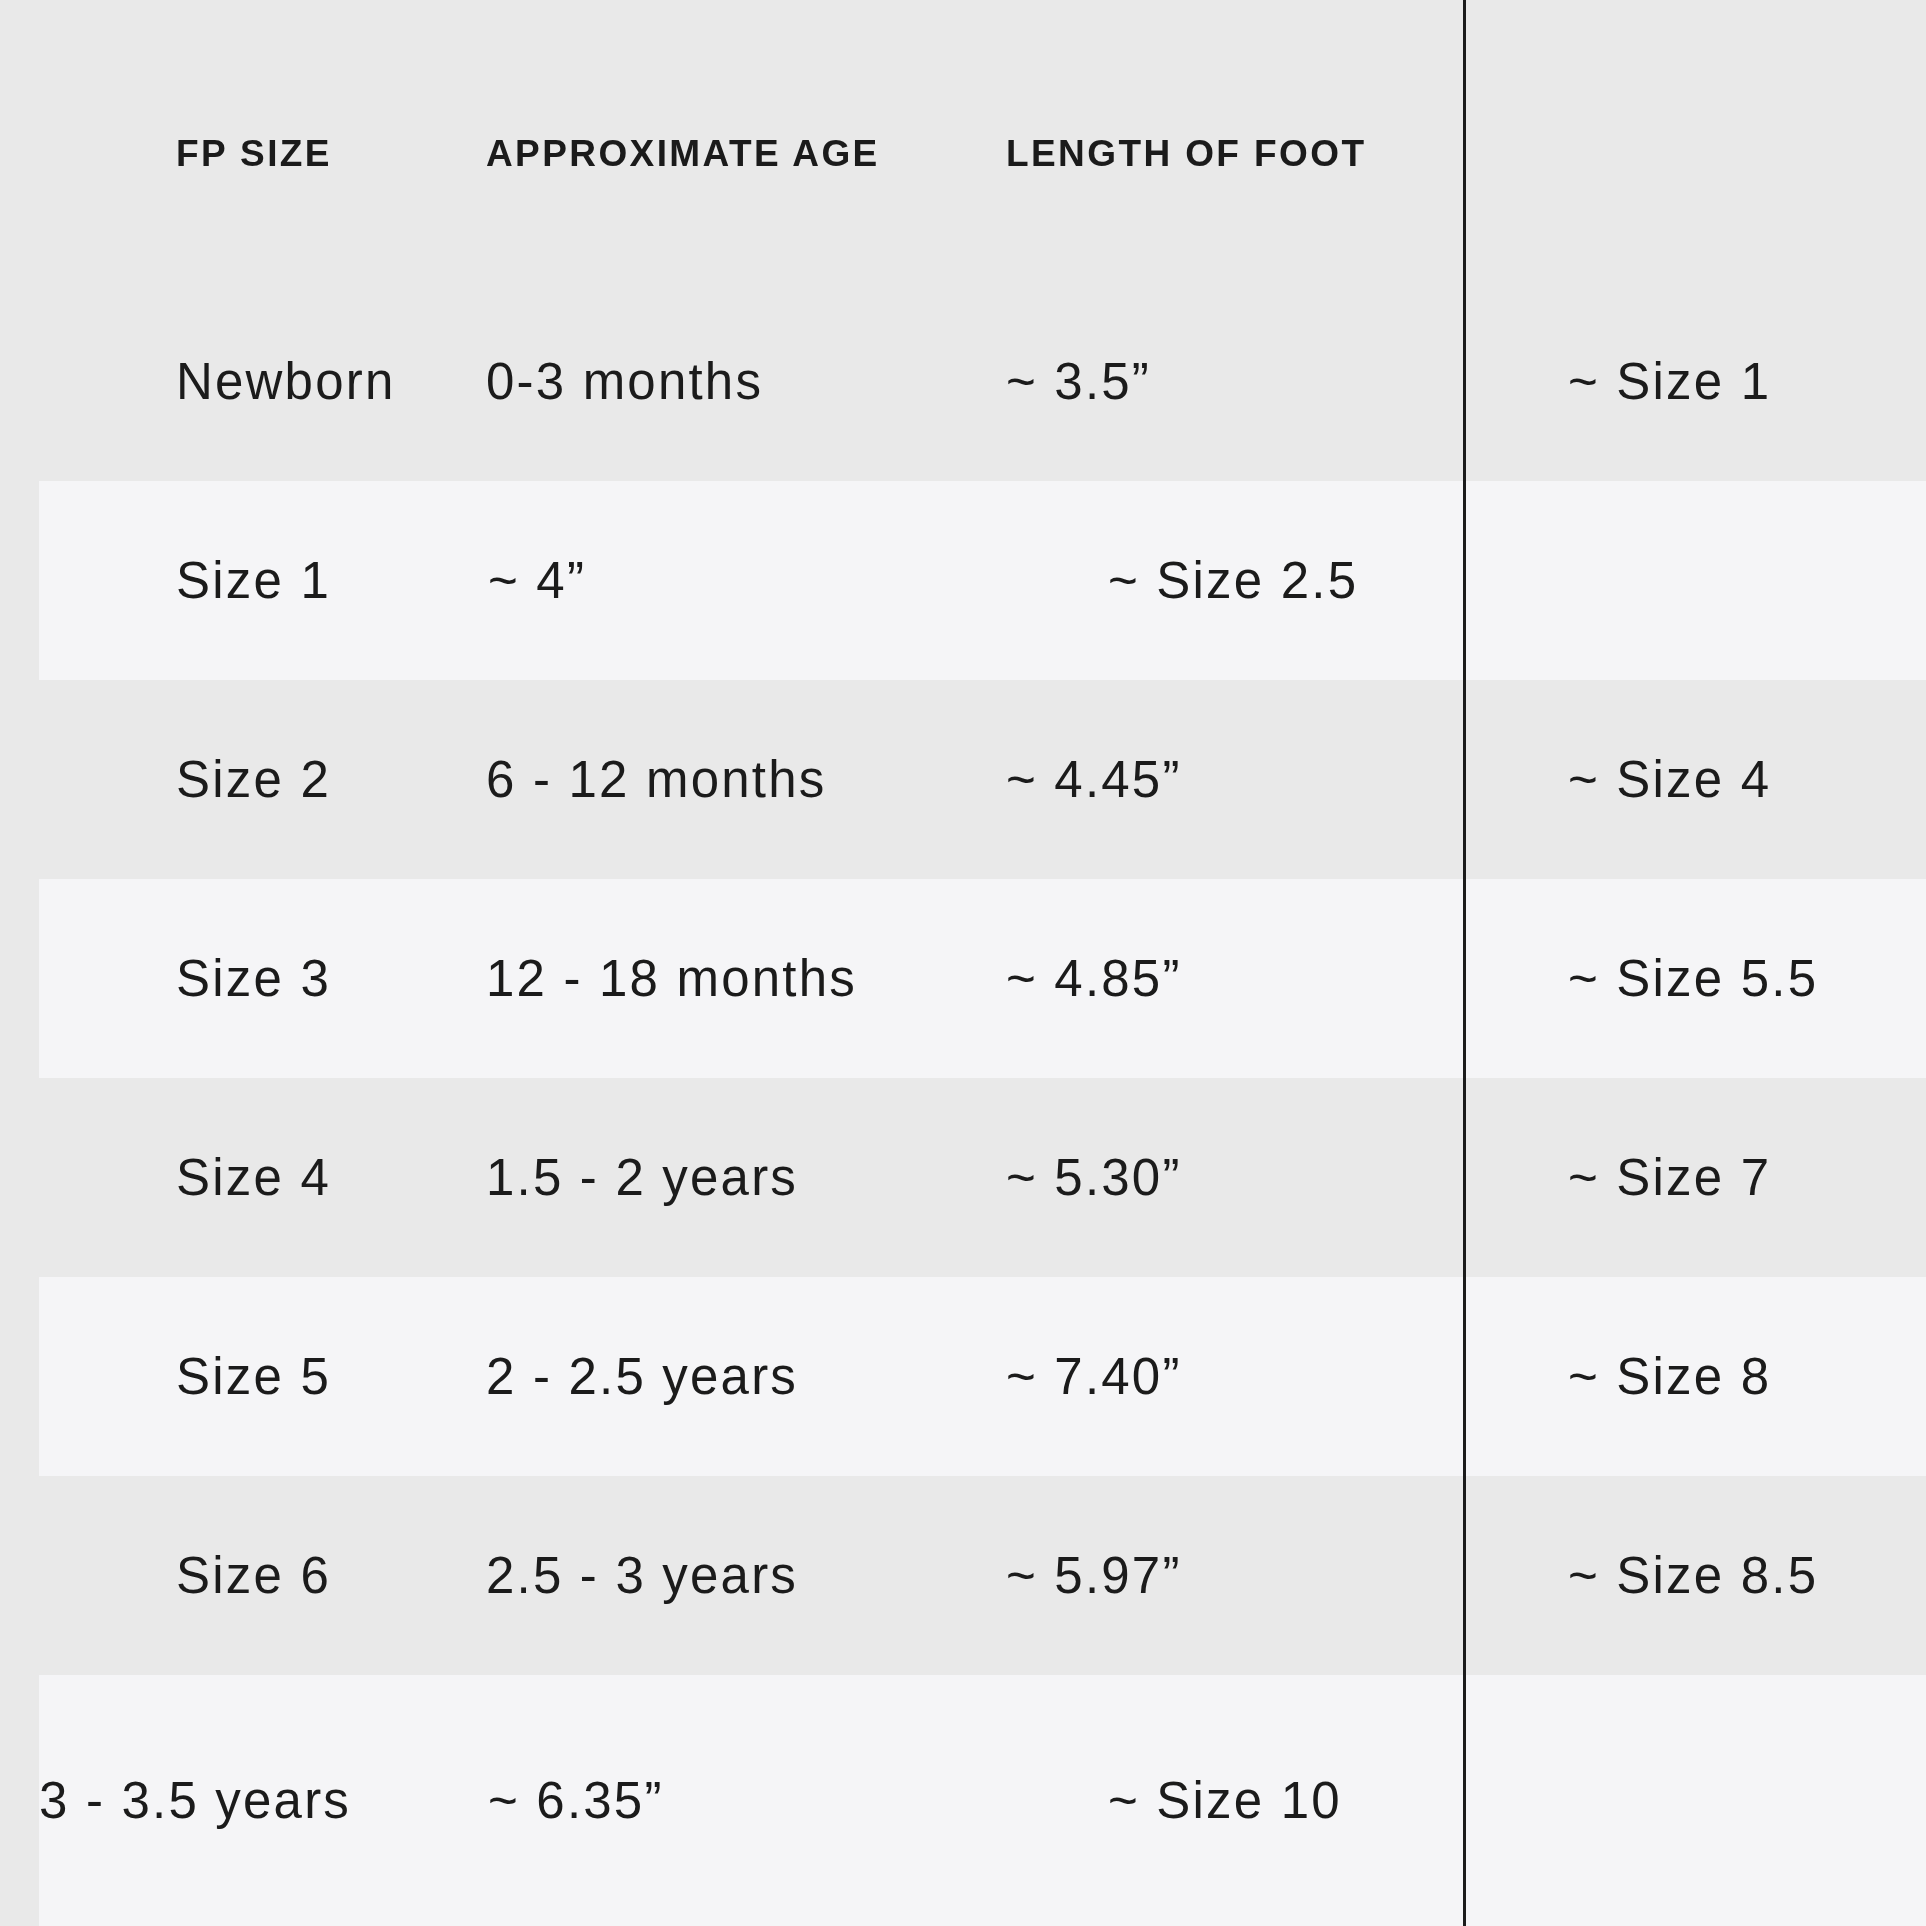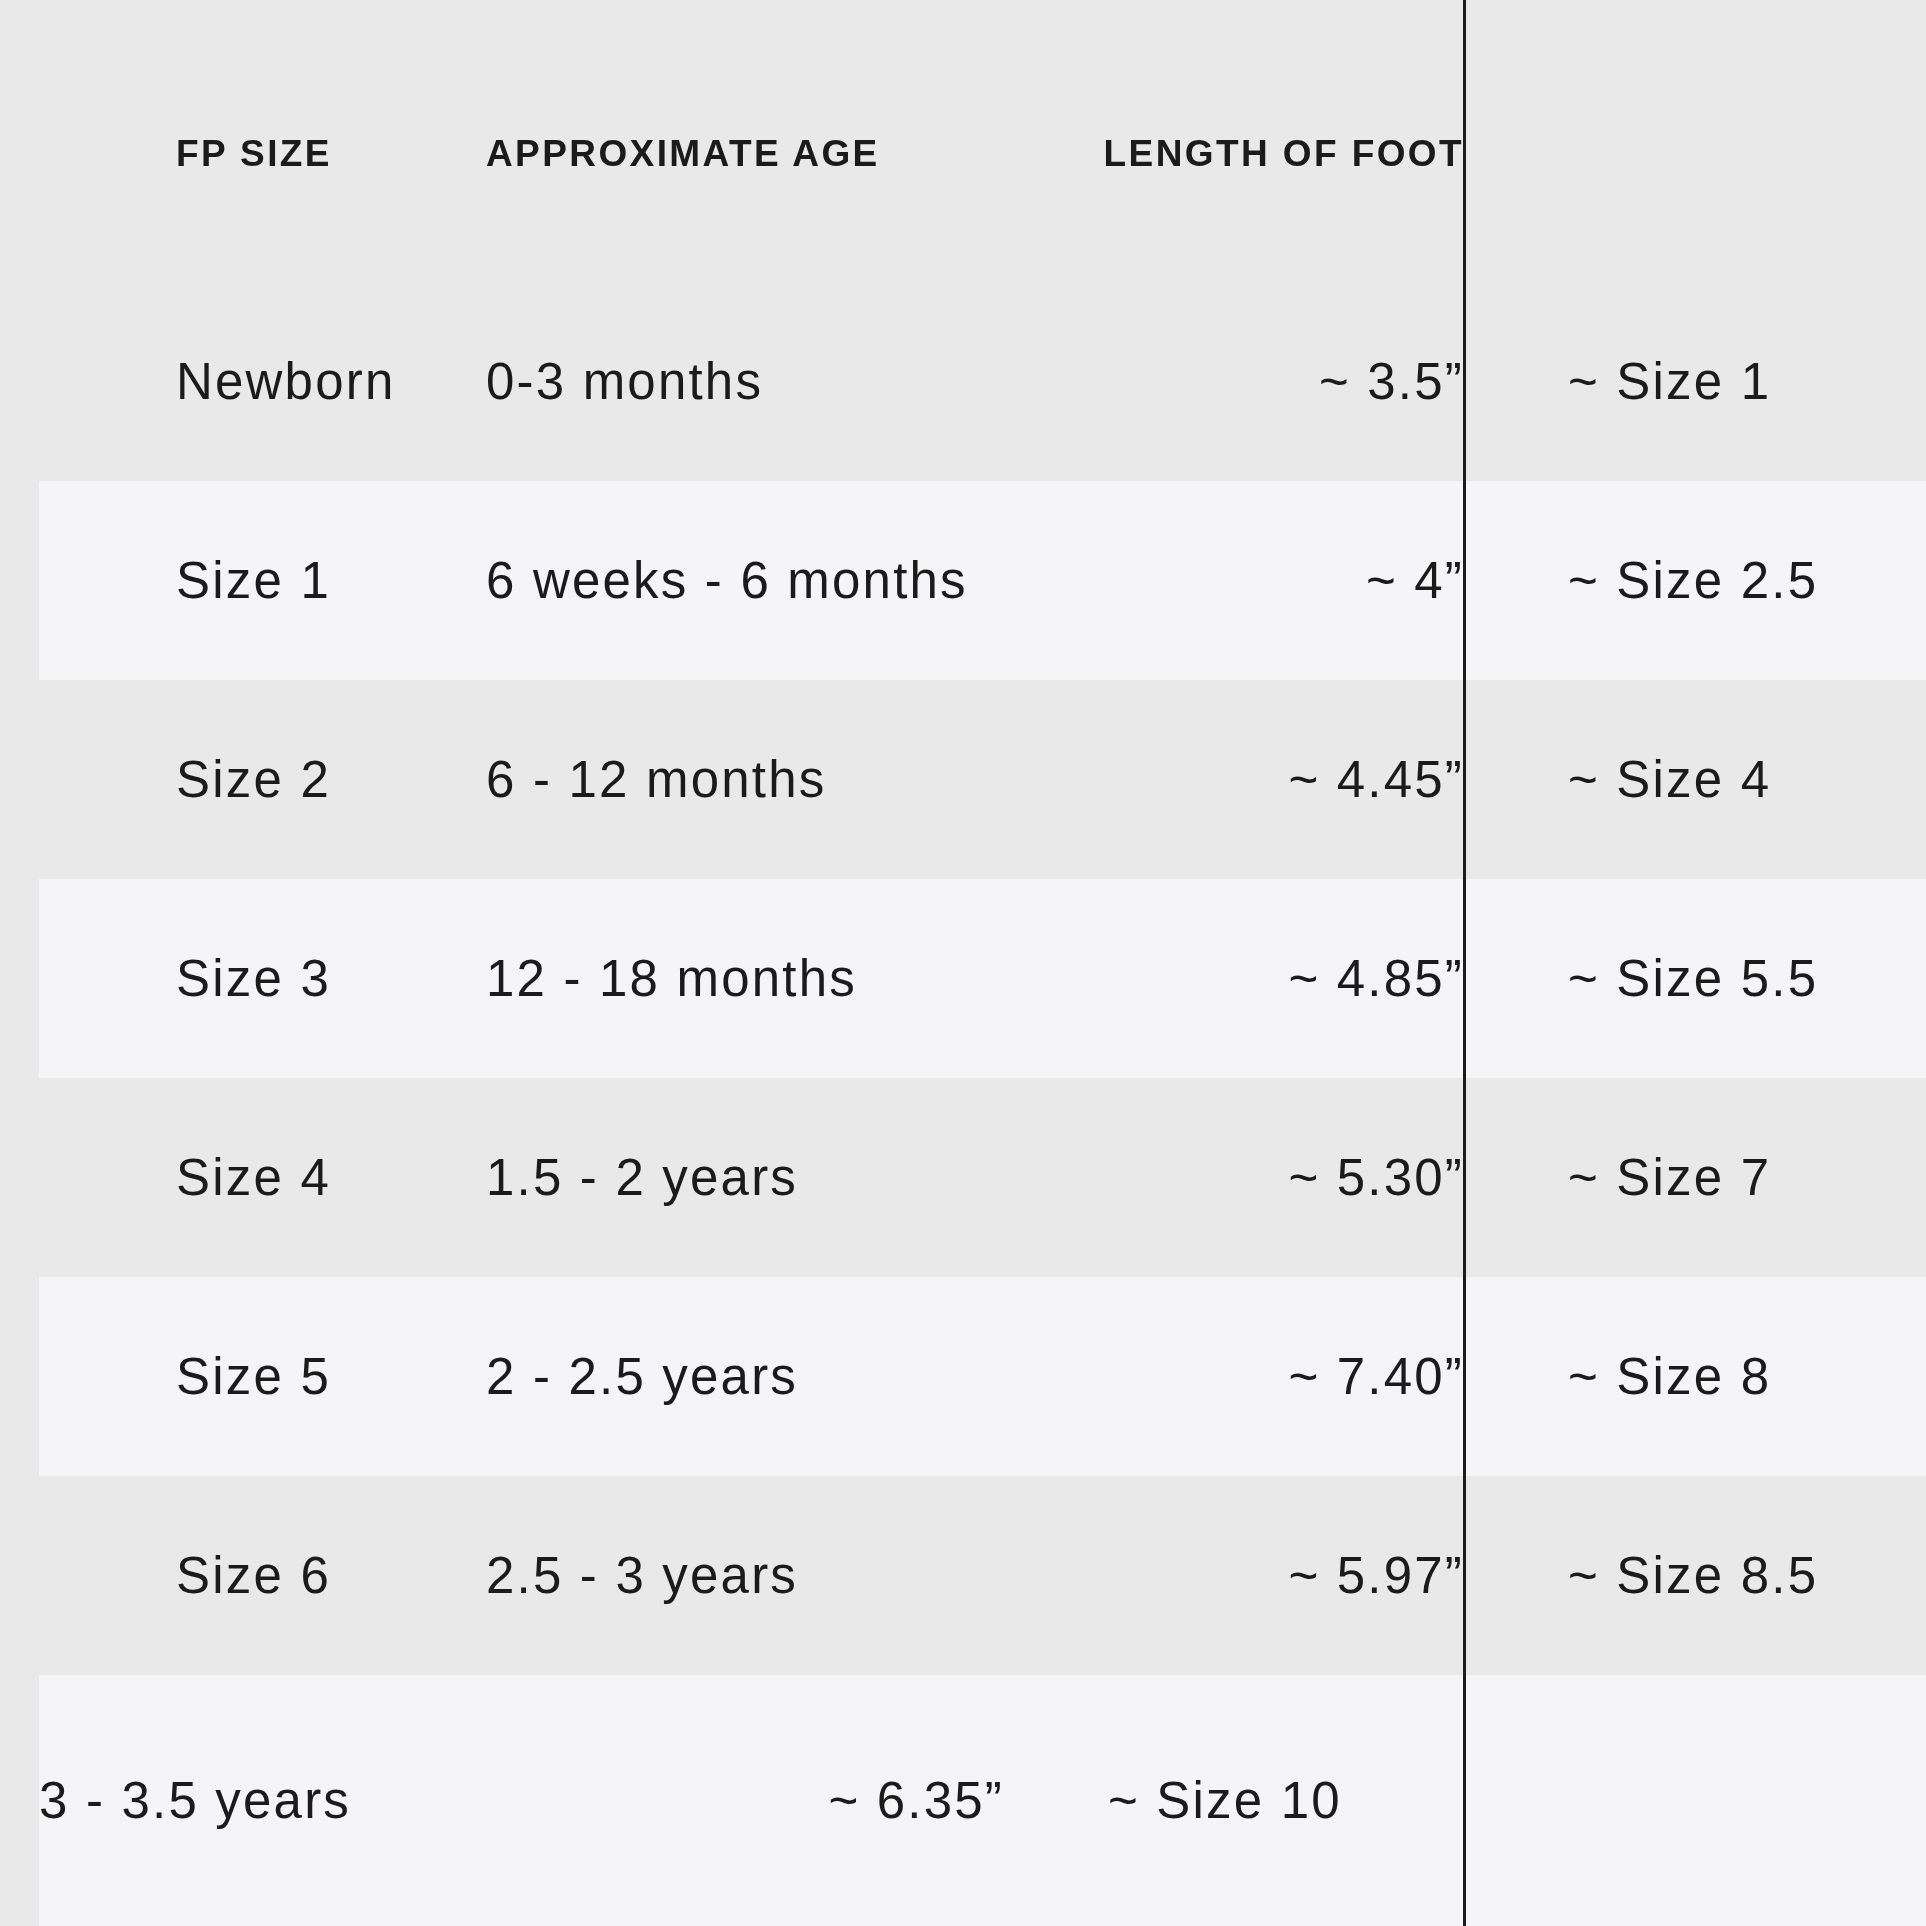--- a/index.html
+++ b/index.html
@@ -38,21 +38,21 @@
   .row.data.last { flex: 1 1 auto; height: auto; }
   .cell {
     box-sizing: border-box;
     white-space: pre-wrap;
     font-size: 51px;
     font-weight: 400;
     letter-spacing: 2.2px;
     line-height: 1.25;
   }
   .c1 { padding-left: 137px; }
-  .c3 { padding-left: 2px; text-align: right; }
+  .c3 { padding-left: 2px; }
   .c4 { padding-left: 104px; }
   .th {
     font-size: 37px;
     font-weight: 700;
     letter-spacing: 2.4px;
     line-height: 1.55;
   }
   .h4span {
     display: inline-block;
     max-width: 297px;
@@ -79,21 +79,20 @@
 
   <div class="row data">
     <div class="cell c1">Newborn</div>
     <div class="cell c2">0-3 months</div>
     <div class="cell c3">~ 3.5”</div>
     <div class="cell c4">~ Size 1</div>
   </div>
 
   <div class="row data">
     <div class="cell c1">Size 1</div>
-    <div class="cell c2">6 weeks - 6 months</div>
     <div class="cell c3">~ 4”</div>
     <div class="cell c4">~ Size 2.5</div>
   </div>
 
   <div class="row data">
     <div class="cell c1">Size 2</div>
     <div class="cell c2">6 - 12 months</div>
     <div class="cell c3">~ 4.45”</div>
     <div class="cell c4">~ Size 4</div>
   </div>

